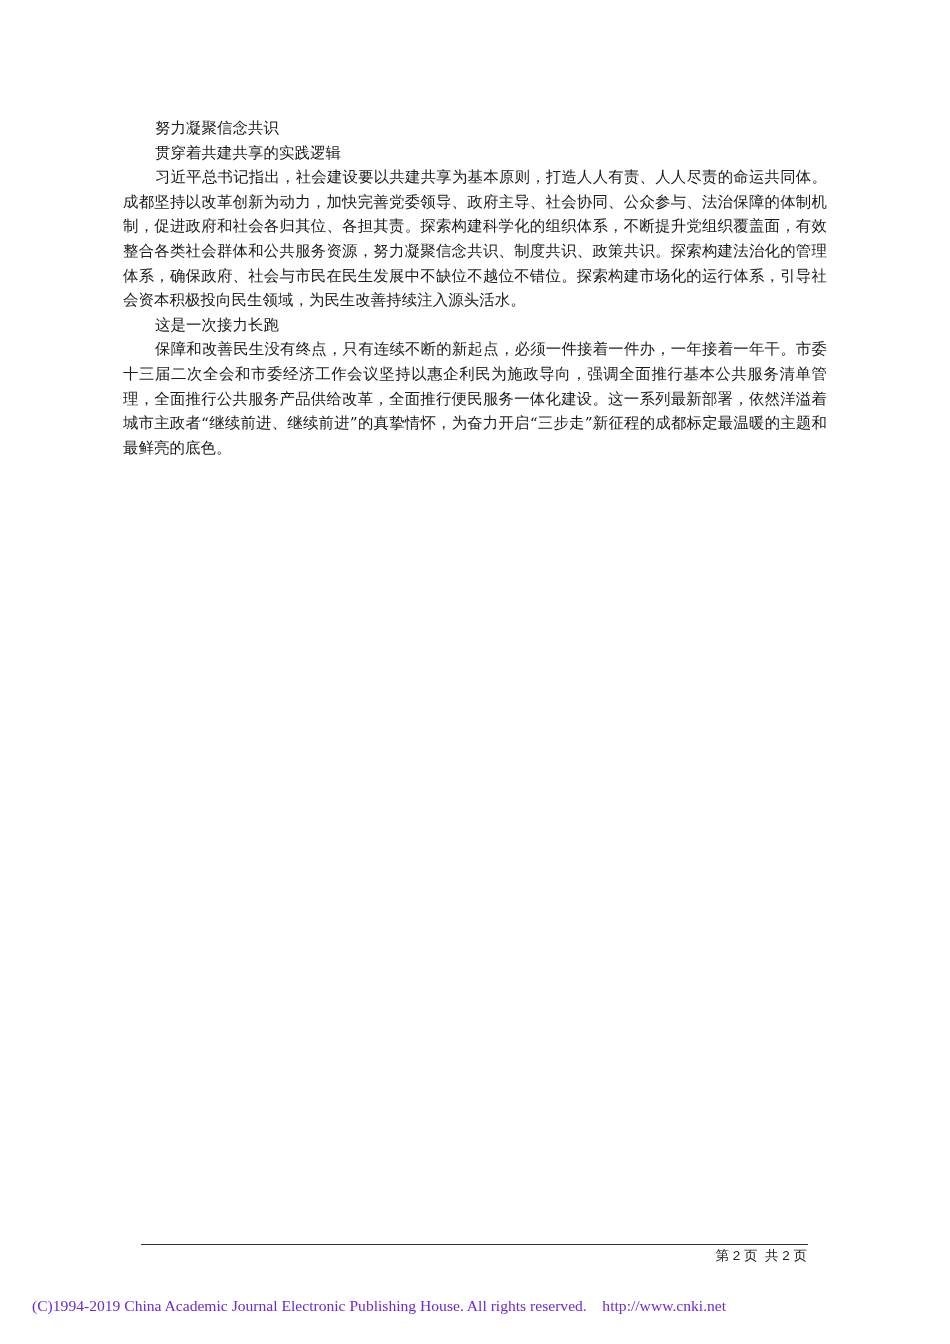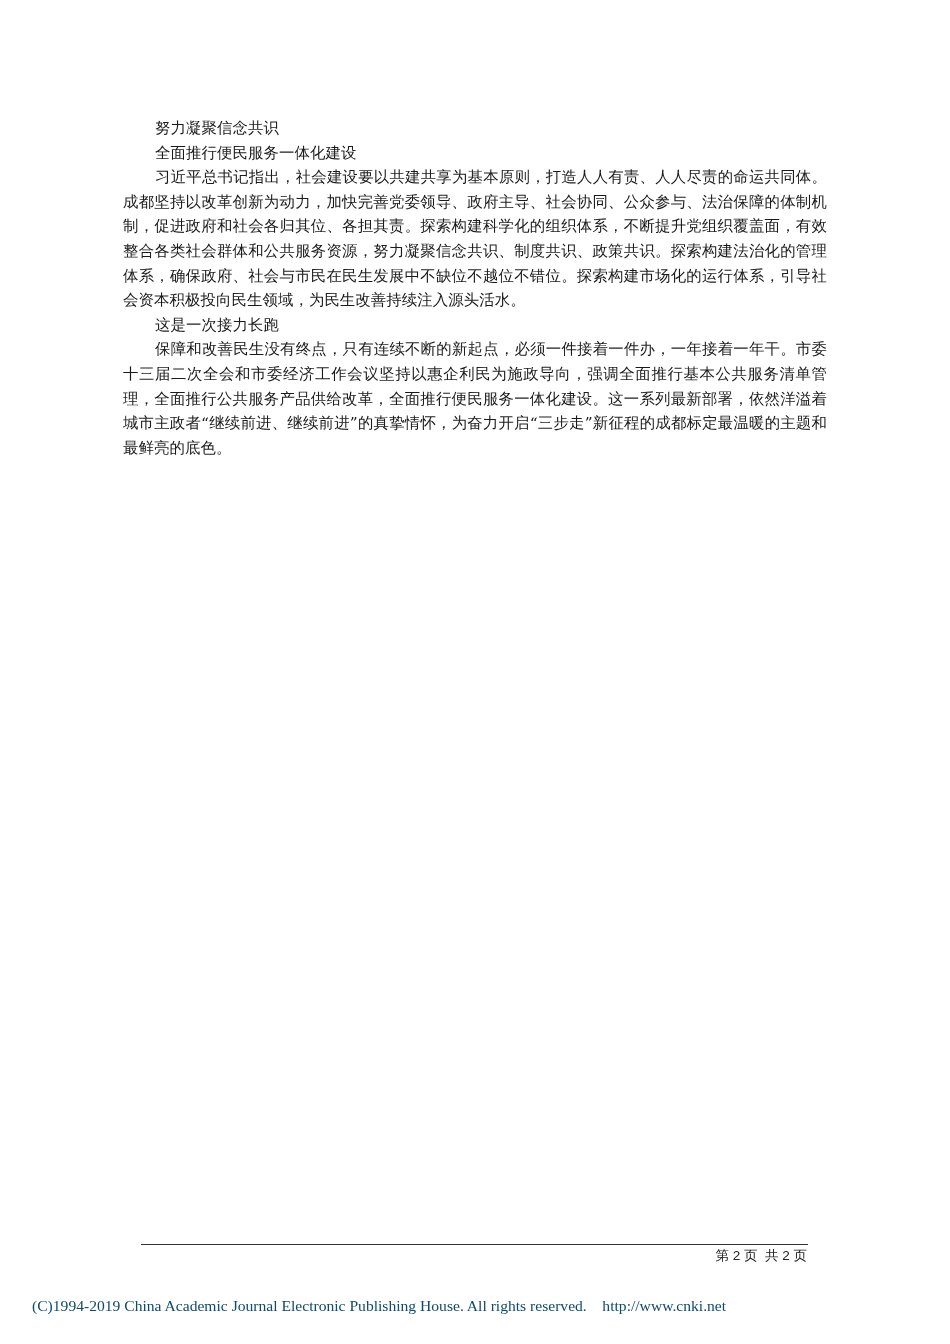--- a/index.html
+++ b/index.html
@@ -51,30 +51,30 @@
       white-space: pre;
     }
     .copyright {
       position: absolute;
       left: 32px;
       top: 1296px;
       width: 780px;
       font-family: "Liberation Serif", "DejaVu Serif", serif;
       font-size: 15.6px;
       line-height: 20px;
-      color: #0c4a6e;
+      color: #6d28d9;
       white-space: pre;
     }
   </style>
 </head>
 <body>
 
 <div class="page-body">
   <p class="para indent">努力凝聚信念共识</p>
-  <p class="para indent">全面推行便民服务一体化建设</p>
+  <p class="para indent">贯穿着共建共享的实践逻辑</p>
   <p class="para indent">习近平总书记指出，社会建设要以共建共享为基本原则，打造人人有责、人人尽责的命运共同体。成都坚持以改革创新为动力，加快完善党委领导、政府主导、社会协同、公众参与、法治保障的体制机制，促进政府和社会各归其位、各担其责。探索构建科学化的组织体系，不断提升党组织覆盖面，有效整合各类社会群体和公共服务资源，努力凝聚信念共识、制度共识、政策共识。探索构建法治化的管理体系，确保政府、社会与市民在民生发展中不缺位不越位不错位。探索构建市场化的运行体系，引导社会资本积极投向民生领域，为民生改善持续注入源头活水。</p>
   <p class="para indent">这是一次接力长跑</p>
   <p class="para indent">保障和改善民生没有终点，只有连续不断的新起点，必须一件接着一件办，一年接着一年干。市委十三届二次全会和市委经济工作会议坚持以惠企利民为施政导向，强调全面推行基本公共服务清单管理，全面推行公共服务产品供给改革，全面推行便民服务一体化建设。这一系列最新部署，依然洋溢着城市主政者“继续前进、继续前进”的真挚情怀，为奋力开启“三步走”新征程的成都标定最温暖的主题和最鲜亮的底色。</p>
 </div>
 
 <div class="footer-rule"></div>
 <div class="page-number">第 2 页  共 2 页</div>
 
 <div class="copyright">(C)1994-2019 China Academic Journal Electronic Publishing House. All rights reserved.    http://www.cnki.net</div>
 

